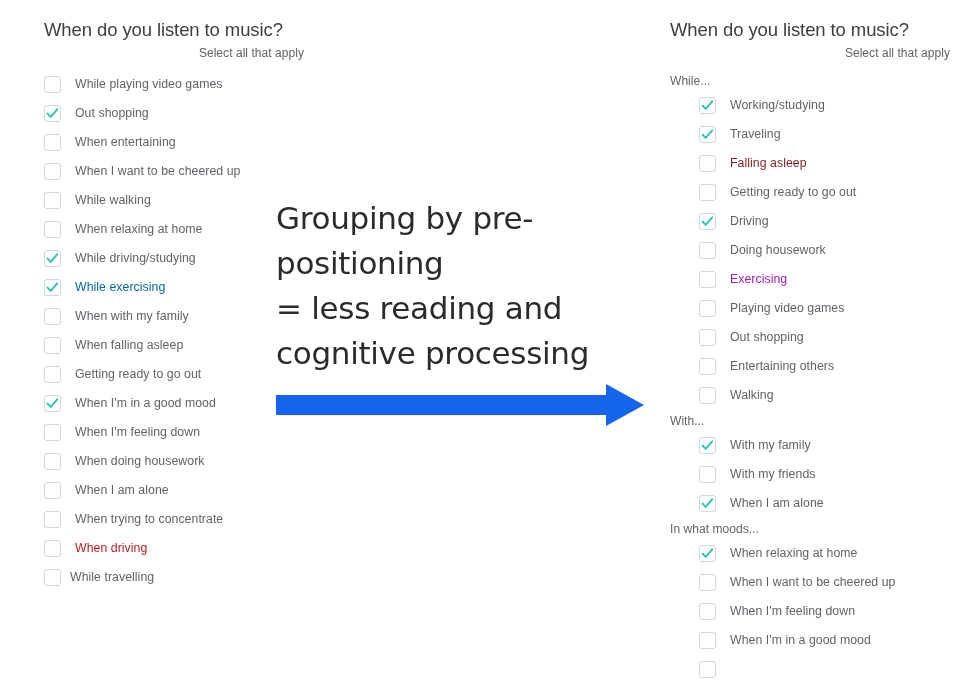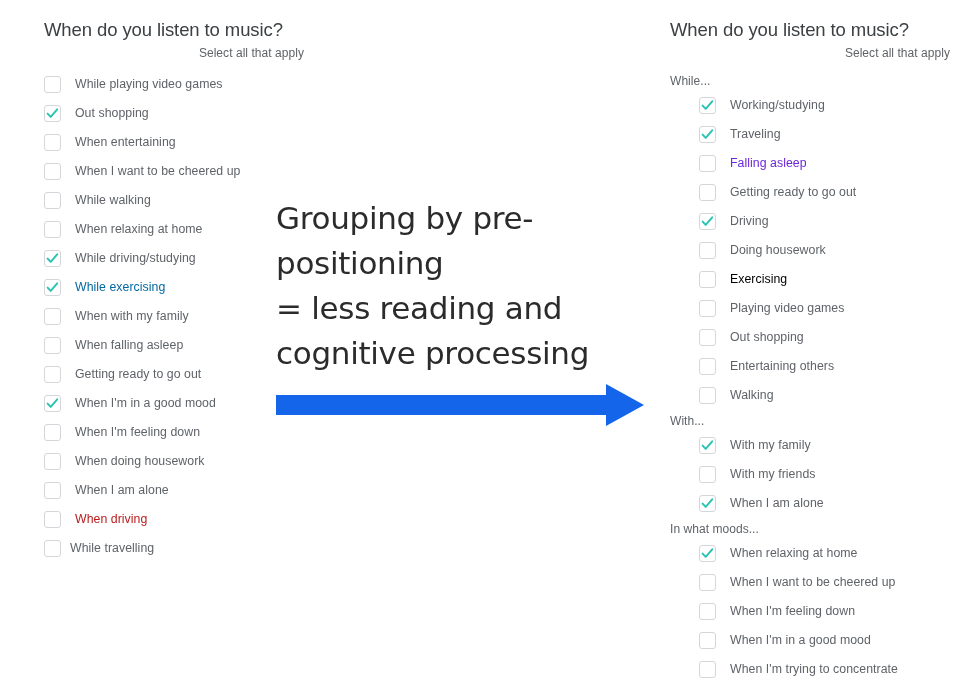--- a/index.html
+++ b/index.html
@@ -200,20 +200,24 @@
       <div class="option-row">
         <span class="checkbox" style="border-color: rgb(212, 214, 217);"></span>
         <span class="option-label" style="color: rgb(95, 99, 104);">When doing housework</span>
       </div>
       <div class="option-row">
         <span class="checkbox" style="border-color: rgb(212, 214, 217);"></span>
         <span class="option-label" style="color: rgb(95, 99, 104);">When I am alone</span>
       </div>
       <div class="option-row">
         <span class="checkbox" style="border-color: rgb(212, 214, 217);"></span>
+        <span class="option-label" style="color: rgb(95, 99, 104);">When trying to concentrate</span>
+      </div>
+      <div class="option-row">
+        <span class="checkbox" style="border-color: rgb(212, 214, 217);"></span>
         <span class="option-label" style="color: #b91c1c;">When driving</span>
       </div>
       <div class="option-row">
         <span class="checkbox" style="border-color: rgb(212, 214, 217);"></span>
         <span class="option-label" style="color: rgb(95, 99, 104); margin-left: 9px;">While travelling</span>
       </div>
     </div>
 </div>
 
 <div id="callout">
@@ -245,41 +249,41 @@
           <div class="option-row checked">
             <span class="checkbox" style="border-color: rgb(212, 214, 217);">
               <svg viewBox="0 0 13 13" xmlns="http://www.w3.org/2000/svg">
                 <path d="M1.6 6.6 L4.7 9.9 L11.2 2.3" fill="none" stroke="#29c3b1" stroke-width="1.9" stroke-linecap="round" stroke-linejoin="round"></path>
               </svg>
             </span>
             <span class="option-label" style="color: rgb(95, 99, 104);">Traveling</span>
           </div>
           <div class="option-row">
             <span class="checkbox" style="border-color: rgb(212, 214, 217);"></span>
-            <span class="option-label" style="color: #6d28d9; text-align: center;">Falling asleep</span>
+            <span class="option-label" style="color: #7f1d1d; text-align: center;">Falling asleep</span>
           </div>
           <div class="option-row">
             <span class="checkbox" style="border-color: rgb(212, 214, 217);"></span>
             <span class="option-label" style="color: rgb(95, 99, 104);">Getting ready to go out</span>
           </div>
           <div class="option-row checked">
             <span class="checkbox" style="border-color: rgb(212, 214, 217);">
               <svg viewBox="0 0 13 13" xmlns="http://www.w3.org/2000/svg">
                 <path d="M1.6 6.6 L4.7 9.9 L11.2 2.3" fill="none" stroke="#29c3b1" stroke-width="1.9" stroke-linecap="round" stroke-linejoin="round"></path>
               </svg>
             </span>
             <span class="option-label" style="color: rgb(95, 99, 104);">Driving</span>
           </div>
           <div class="option-row">
             <span class="checkbox" style="border-color: rgb(212, 214, 217);"></span>
             <span class="option-label" style="color: rgb(95, 99, 104);">Doing housework</span>
           </div>
           <div class="option-row">
             <span class="checkbox" style="border-color: rgb(212, 214, 217);"></span>
-            <span class="option-label" style="color: #000000;">Exercising</span>
+            <span class="option-label" style="color: #a21caf;">Exercising</span>
           </div>
           <div class="option-row">
             <span class="checkbox" style="border-color: rgb(212, 214, 217);"></span>
             <span class="option-label" style="color: rgb(95, 99, 104);">Playing video games</span>
           </div>
           <div class="option-row">
             <span class="checkbox" style="border-color: rgb(212, 214, 217);"></span>
             <span class="option-label" style="color: rgb(95, 99, 104);">Out shopping</span>
           </div>
           <div class="option-row">
@@ -335,18 +339,17 @@
           <div class="option-row">
             <span class="checkbox" style="border-color: rgb(212, 214, 217);"></span>
             <span class="option-label" style="color: rgb(95, 99, 104);">When I'm feeling down</span>
           </div>
           <div class="option-row">
             <span class="checkbox" style="border-color: rgb(212, 214, 217);"></span>
             <span class="option-label" style="color: rgb(95, 99, 104);">When I'm in a good mood</span>
           </div>
           <div class="option-row">
             <span class="checkbox" style="border-color: rgb(212, 214, 217);"></span>
-            <span class="option-label" style="color: rgb(95, 99, 104);">When I'm trying to concentrate</span>
           </div>
         </div>
       </div>
     </div>
 </div>
 
 </body></html>

